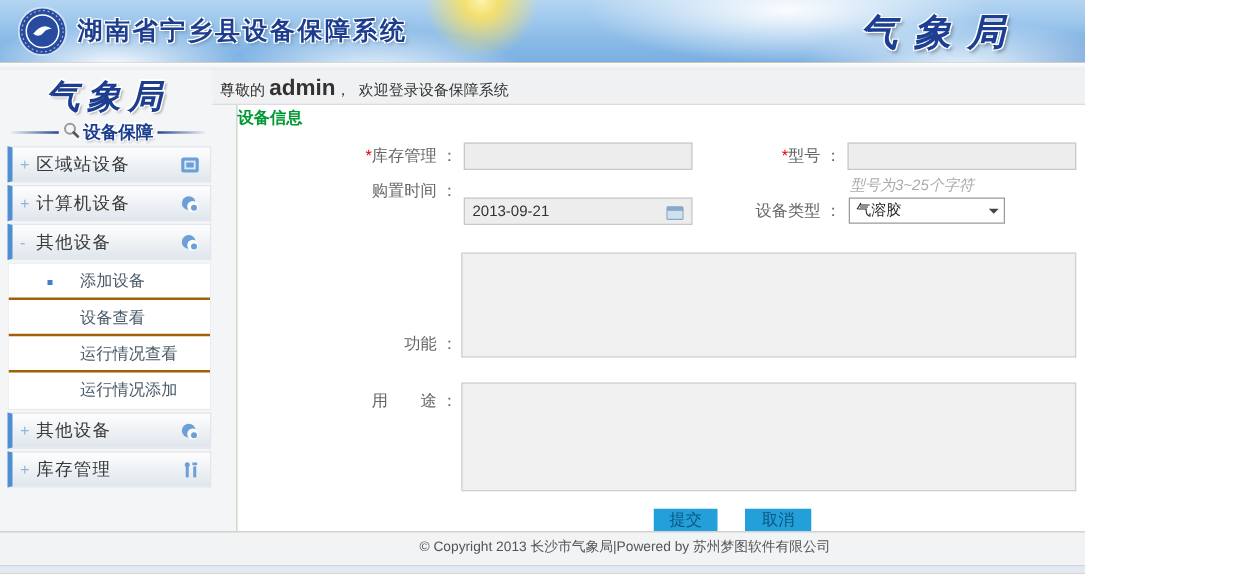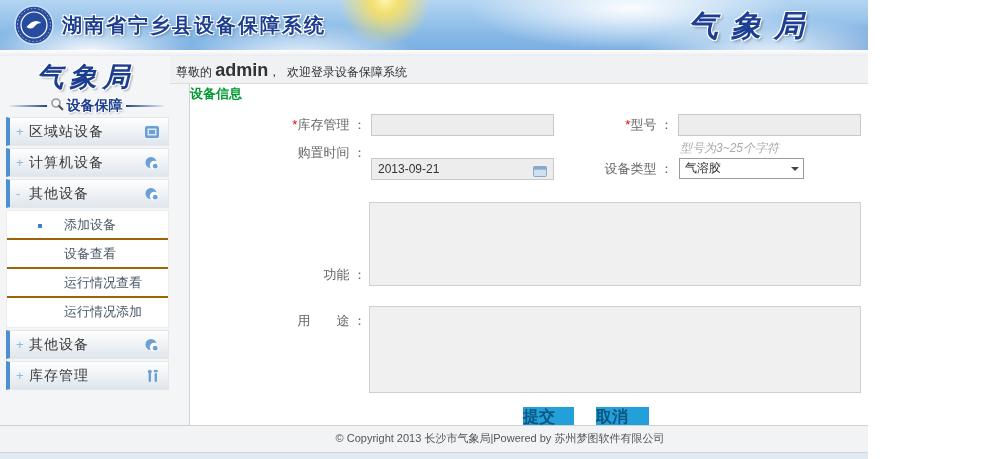--- a/index.html
+++ b/index.html
@@ -76,21 +76,21 @@
     font-size:12px; color:#333; padding:0 6px; font-family:"Liberation Sans","DejaVu Sans",sans-serif; }
   .f-hint { position:absolute; font-size:12px; color:#a9a9a9; }
   .cal-icon { position:absolute; cursor:pointer; }
   .f-select { position:absolute; width:125px; height:21px; background:#fff; border:1px solid #9a9a9a;
     font-size:12px; color:#222; line-height:19px; padding:0 16px 0 5px; cursor:pointer; }
   .f-select .caret { position:absolute; right:4px; top:8px; width:0; height:0;
     border-left:4px solid transparent; border-right:4px solid transparent; border-top:4px solid #444; }
   .f-textarea { position:absolute; background:#f0f0f0; border:1px solid #cfcfcf; resize:none;
     font-family:"Liberation Sans","DejaVu Sans",sans-serif; font-size:12px; padding:4px; }
   .f-btn { position:absolute; height:18px; border:none; background:#239fd9; color:#0b557e;
-    font-size:16px; font-weight:bold; text-align:left; cursor:pointer; padding:0;
+    font-size:13px; font-weight:normal; text-align:center; cursor:pointer; padding:0;
     font-family:"Liberation Sans","DejaVu Sans",sans-serif; }
 
   
   .scrollbar { position:absolute; left:987px; top:85px; width:13px; height:340px; background:#fafafa;
     border-left:1px solid #e5e5e5; }
   .sb-arrow { position:absolute; left:0; width:13px; height:12px; cursor:pointer; }
   .sb-arrow.up { top:0; } .sb-arrow.down { bottom:0; }
   .sb-arrow.up::after { content:""; position:absolute; left:3px; top:4px; width:0; height:0;
     border-left:3px solid transparent; border-right:3px solid transparent; border-bottom:4px solid #888; }
   .sb-arrow.down::after { content:""; position:absolute; left:3px; top:4px; width:0; height:0;

